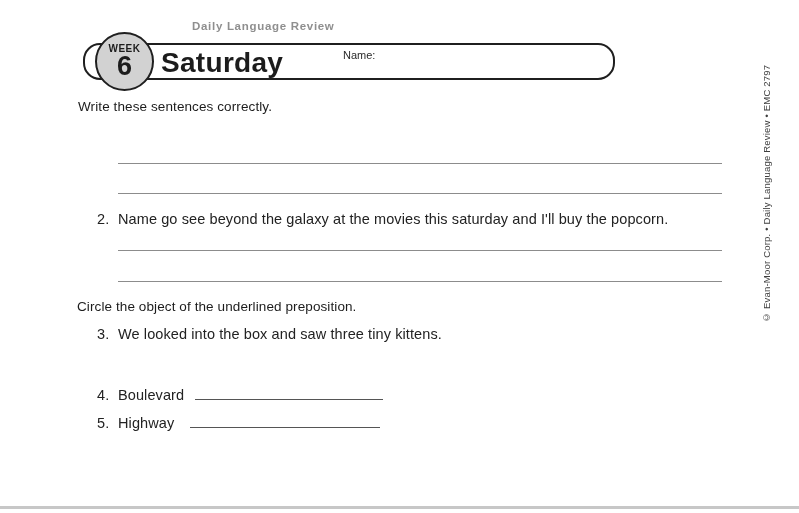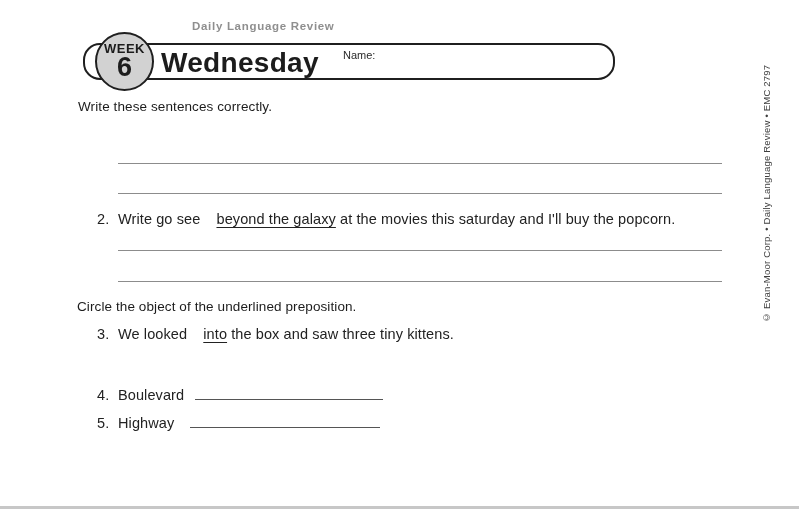--- a/index.html
+++ b/index.html
@@ -26,21 +26,21 @@
     background: #ffffff;
   }
   .week-badge {
     position: absolute; left: 95px; top: 32px;
     width: 55px; height: 55px;
     background: #d2d2d2;
     border: 2.5px solid #1f1f1f; border-radius: 50%;
     display: flex; flex-direction: column; align-items: center; justify-content: center;
     z-index: 2;
   }
-  .week-word { font-size: 13px; font-weight: bold; letter-spacing: 0.5px; line-height: 1; }
+  .week-word { font-size: 10px; font-weight: bold; letter-spacing: 0.5px; line-height: 1; }
   .week-num  { font-size: 27px; font-weight: bold; line-height: 0.95; }
   .day-title {
     position: absolute; left: 161px; top: 47px;
     font-size: 28px; font-weight: bold; letter-spacing: 0.3px;
     z-index: 3;
   }
   .name-label {
     position: absolute; left: 343px; top: 49px;
     font-size: 11px; color: #2a2a2a; z-index: 3;
   }
@@ -48,21 +48,21 @@
   .heading {
     position: absolute; left: 78px;
     font-size: 13.5px; font-weight: normal; letter-spacing: 0.1px;
   }
   .q {
     position: absolute; left: 97px;
     font-size: 14.5px; letter-spacing: 0.1px; color: #222;
     white-space: nowrap;
   }
   .qnum { display: inline-block; min-width: 21px; }
-  .uline { text-decoration: underline; text-underline-offset: 3px; text-decoration-thickness: 1px; margin-left: 12px; }
+  .uline { text-underline-offset: 3px; text-decoration-thickness: 1px; }
   .ansline {
     position: absolute; left: 118px; width: 604px; height: 0;
     border-top: 1.2px solid #8c8c8c;
   }
   .shortline {
     position: absolute; height: 0;
     border-top: 1.3px solid #555555;
   }
   
   .credit {
@@ -86,30 +86,30 @@
 <body>
 
 <div class="page">
 
   <div class="series">Daily Language Review</div>
   <div class="banner"></div>
   <div class="week-badge">
     <span class="week-word">WEEK</span>
     <span class="week-num">6</span>
   </div>
-  <div class="day-title">Wednesday</div>
+  <div class="day-title">Saturday</div>
   <div class="name-label">Name:</div>
 
   <div class="heading" style="top:99px">Write these sentences correctly.</div>
 
   <div class="ansline" style="top:163px"></div>
   <div class="ansline" style="top:193px"></div>
 
   <div class="q" style="top:211px">
-    <span class="qnum">2.</span><span>Write go see </span><span class="uline">beyond the galaxy</span><span> at the movies this saturday and I'll buy the popcorn.</span>
+    <span class="qnum">2.</span><span>Name go see </span><span class="uline">beyond the galaxy</span><span> at the movies this saturday and I'll buy the popcorn.</span>
   </div>
   <div class="ansline" style="top:250px"></div>
   <div class="ansline" style="top:281px"></div>
 
   <div class="heading" style="top:299px;left:77px">Circle the object of the underlined preposition.</div>
 
   <div class="q" style="top:326px">
     <span class="qnum">3.</span><span>We looked </span><span class="uline">into</span><span> the box and saw three tiny kittens.</span>
   </div>
 

